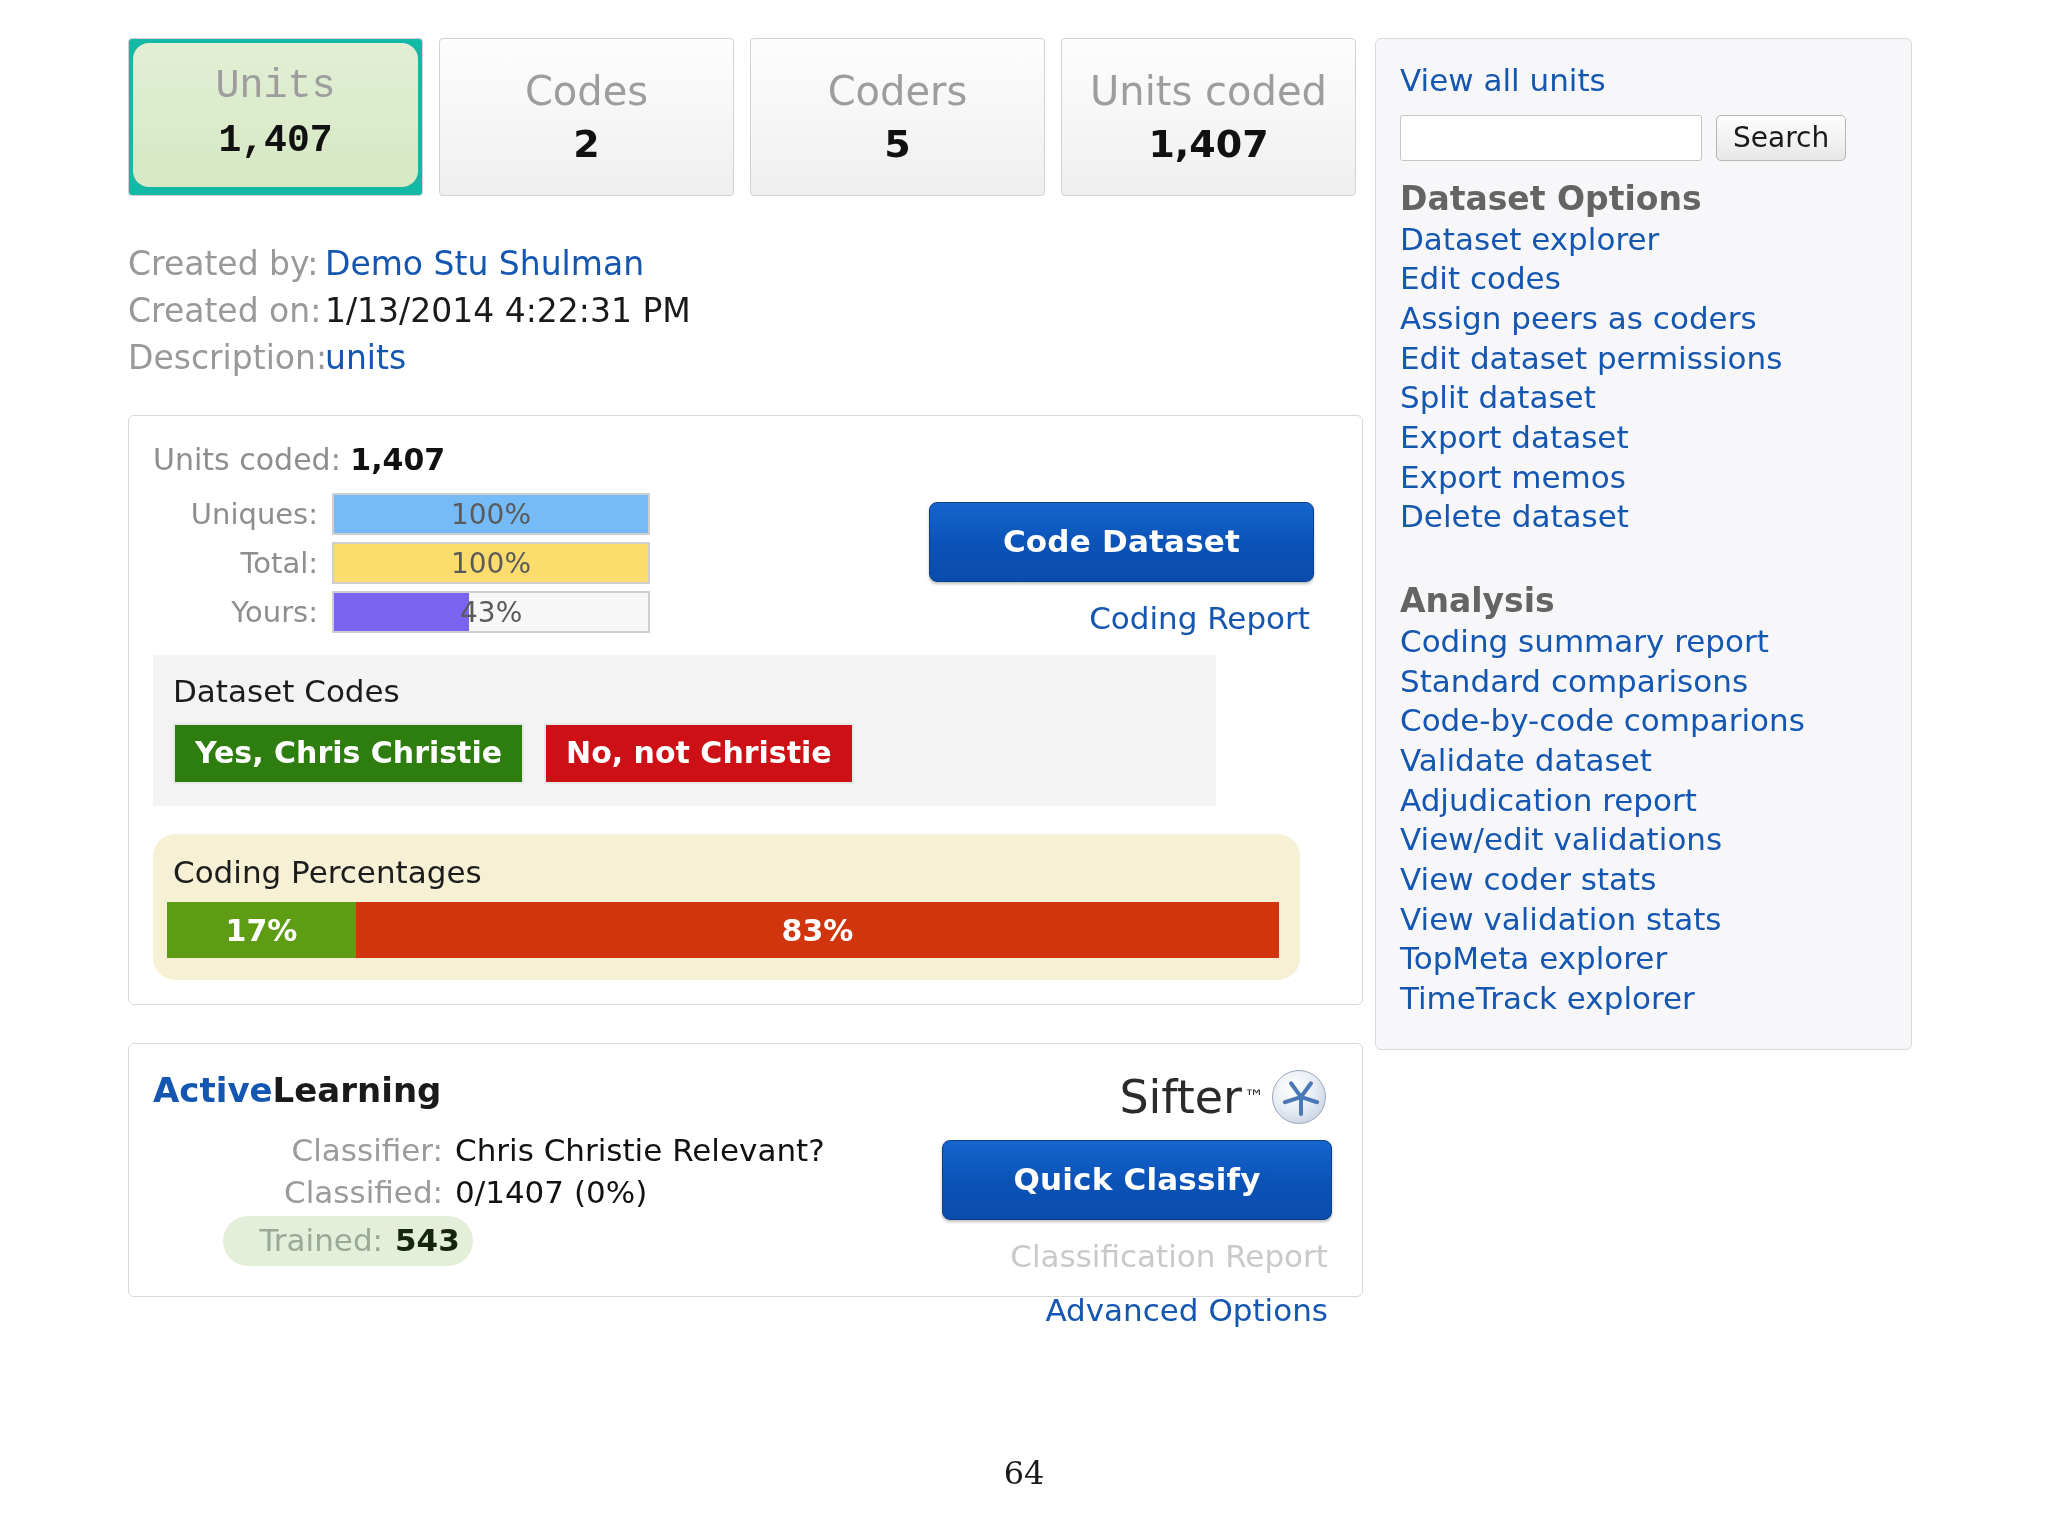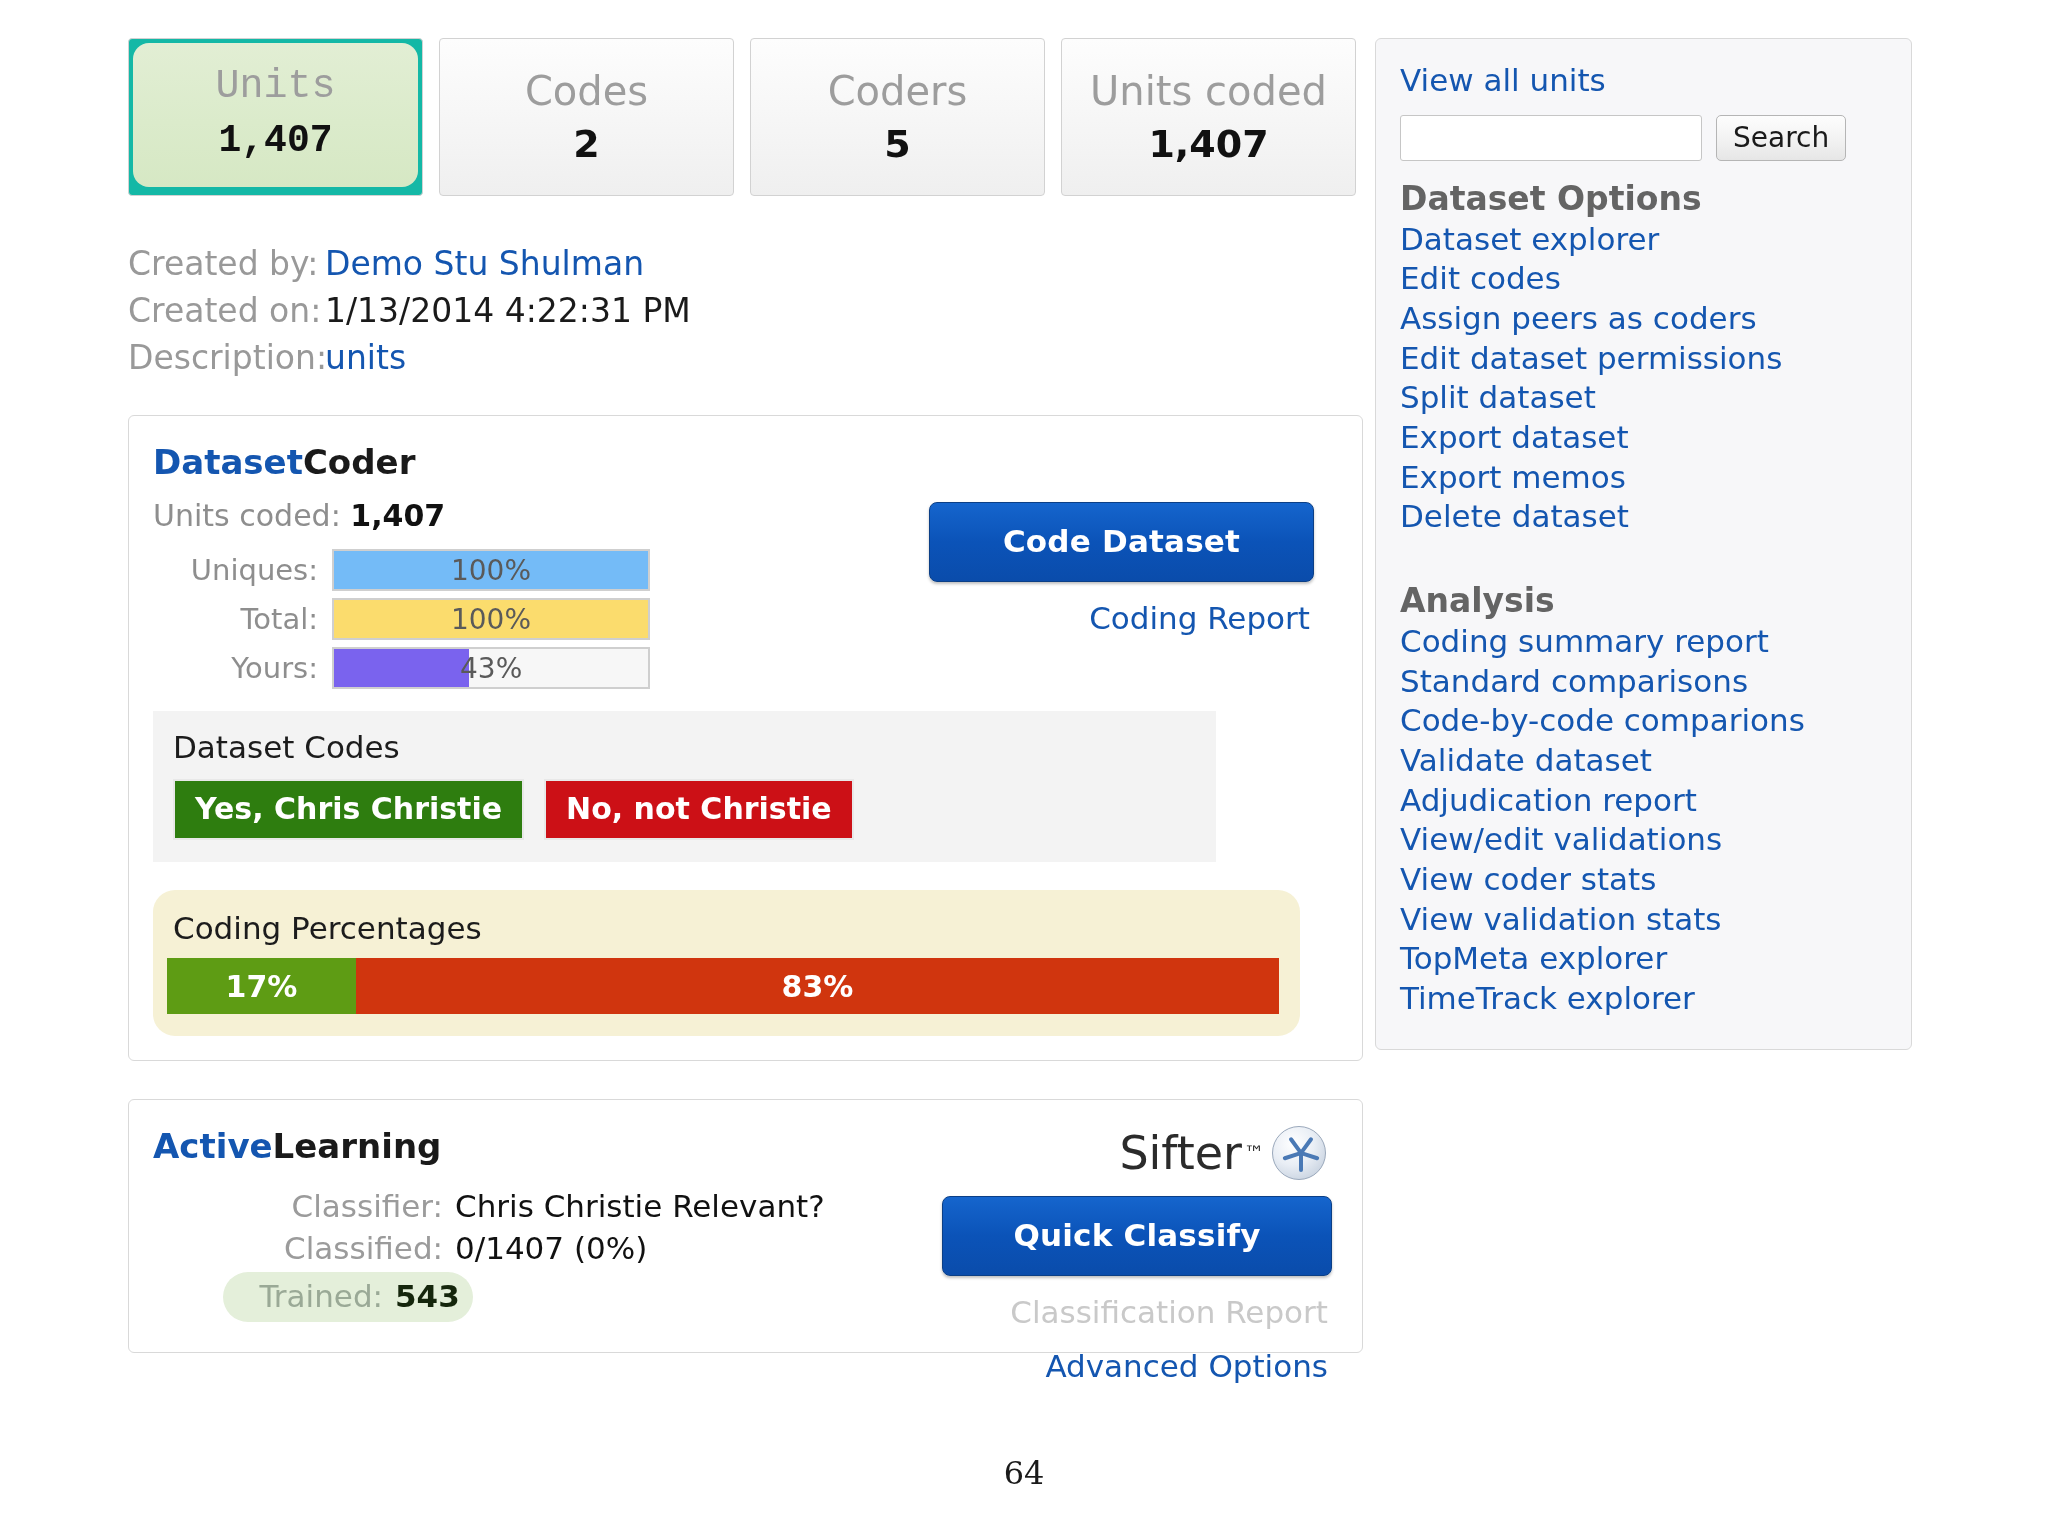--- a/index.html
+++ b/index.html
@@ -452,23 +452,20 @@
         <span class="meta-key">Created on:</span>
         <span class="meta-val">1/13/2014 4:22:31 PM</span>
       </div>
       <div class="meta-row">
         <span class="meta-key">Description:</span>
         <span class="meta-val link">units</span>
       </div>
     </div>
 
     <div class="panel">
-      <div class="panel-title">
-        <span class="accent">Dataset</span><span class="plain">Coder</span>
-      </div>
 
       <div class="units-coded-line">
         <span>Units coded:</span>
         <b>1,407</b>
       </div>
 
       <div class="bars">
         <div class="bar-row">
           <span class="bar-label">Uniques:</span>
           <span class="bar-track">

